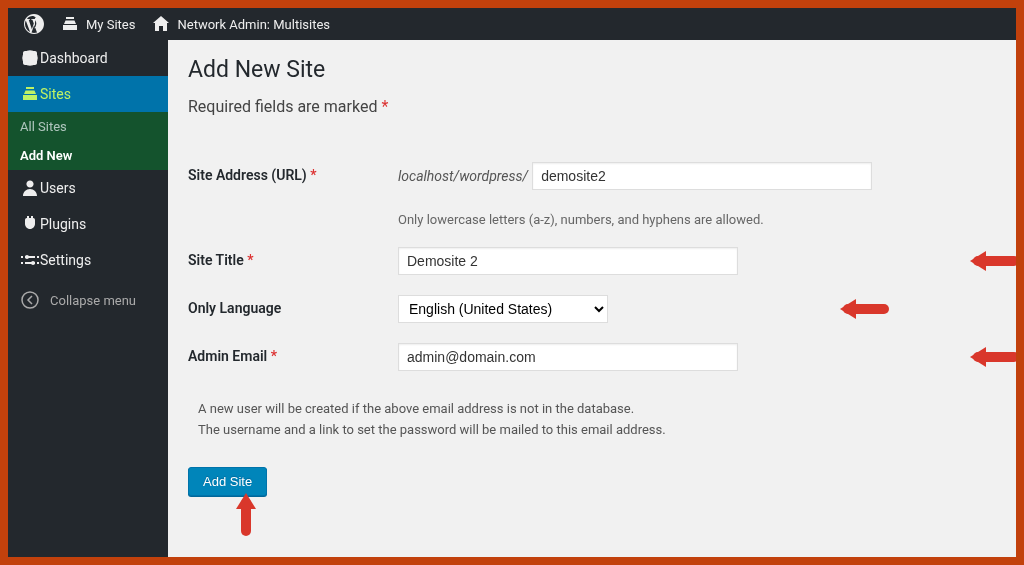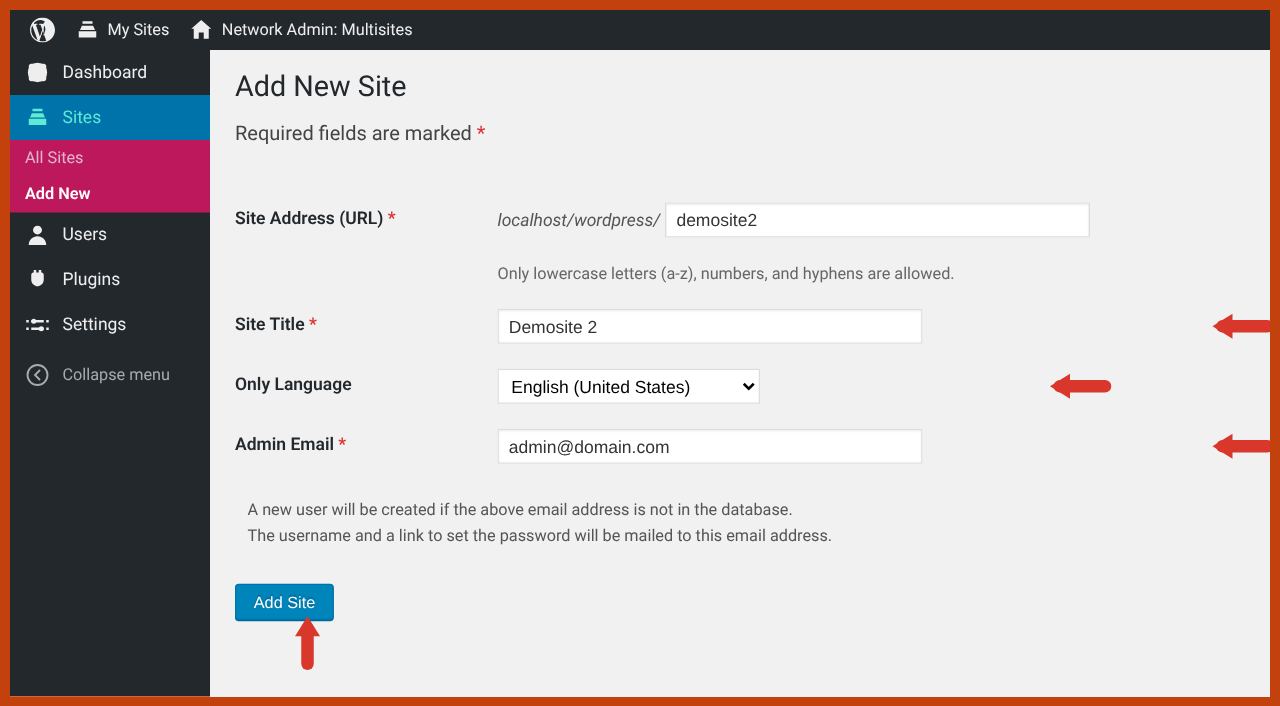--- a/index.html
+++ b/index.html
@@ -6,24 +6,24 @@
     body { font-family: -apple-system, BlinkMacSystemFont, "Segoe UI", Roboto, sans-serif; font-size: 13px; background: #f1f1f1; color: #444; }
     
     .wrapper { width: 1024px; height: 565px; border: 8px solid #c2410c; display: flex; flex-direction: column; overflow: hidden; }
     
     .toolbar { background: #23282d; color: #eee; height: 32px; display: flex; align-items: center; padding: 0 8px; font-size: 13px; }
     .toolbar-item { display: flex; align-items: center; gap: 6px; padding: 0 8px; cursor: pointer; height: 100%; }
     
     .body-row { display: flex; flex: 1; overflow: hidden; }
     
     .sidebar { width: 160px; background: #23282d; color: #eee; display: flex; flex-direction: column; font-size: 14px; }
-    .sidebar-item { display: flex; align-items: center; gap: 10px; padding: 8px 12px; cursor: pointer; color: #eee; }
-    .sidebar-item.current { background: #0073aa; color: #5eead4; position: relative; font-weight: 400; }
+    .sidebar-item { display: flex; align-items: center; padding: 8px 12px; cursor: pointer; color: #eee; }
+    .sidebar-item.current { background: #0073aa; color: #bef264; position: relative; font-weight: 400; }
     .sidebar-item.current::after { content: ""; position: absolute; right: -8px; top: 50%; transform: translateY(-50%); border: 8px solid transparent; border-right-color: #f1f1f1; }
-    .submenu { background: #be185d; }
+    .submenu { background: #14532d; }
     .submenu-item { padding: 7px 12px; cursor: pointer; color: rgba(240,245,250,.7); font-size: 13px; }
     .submenu-item.current { color: #fff; font-weight: 600; }
     .collapse-item { display: flex; align-items: center; gap: 10px; padding: 8px 12px; cursor: pointer; color: #aaa; font-size: 13px; margin-top: 4px; }
     
     .content { flex: 1; background: #f1f1f1; padding: 12px 20px 20px 20px; overflow: auto; }
     .page-title { font-size: 23px; font-weight: 400; color: #23282d; margin: 4px 0 14px 0; }
     .required-note { font-size: 16px; color: #444; margin-bottom: 36px; }
     .required { color: #dc3232; }
     
     .form-table { width: 100%; border-collapse: collapse; }

